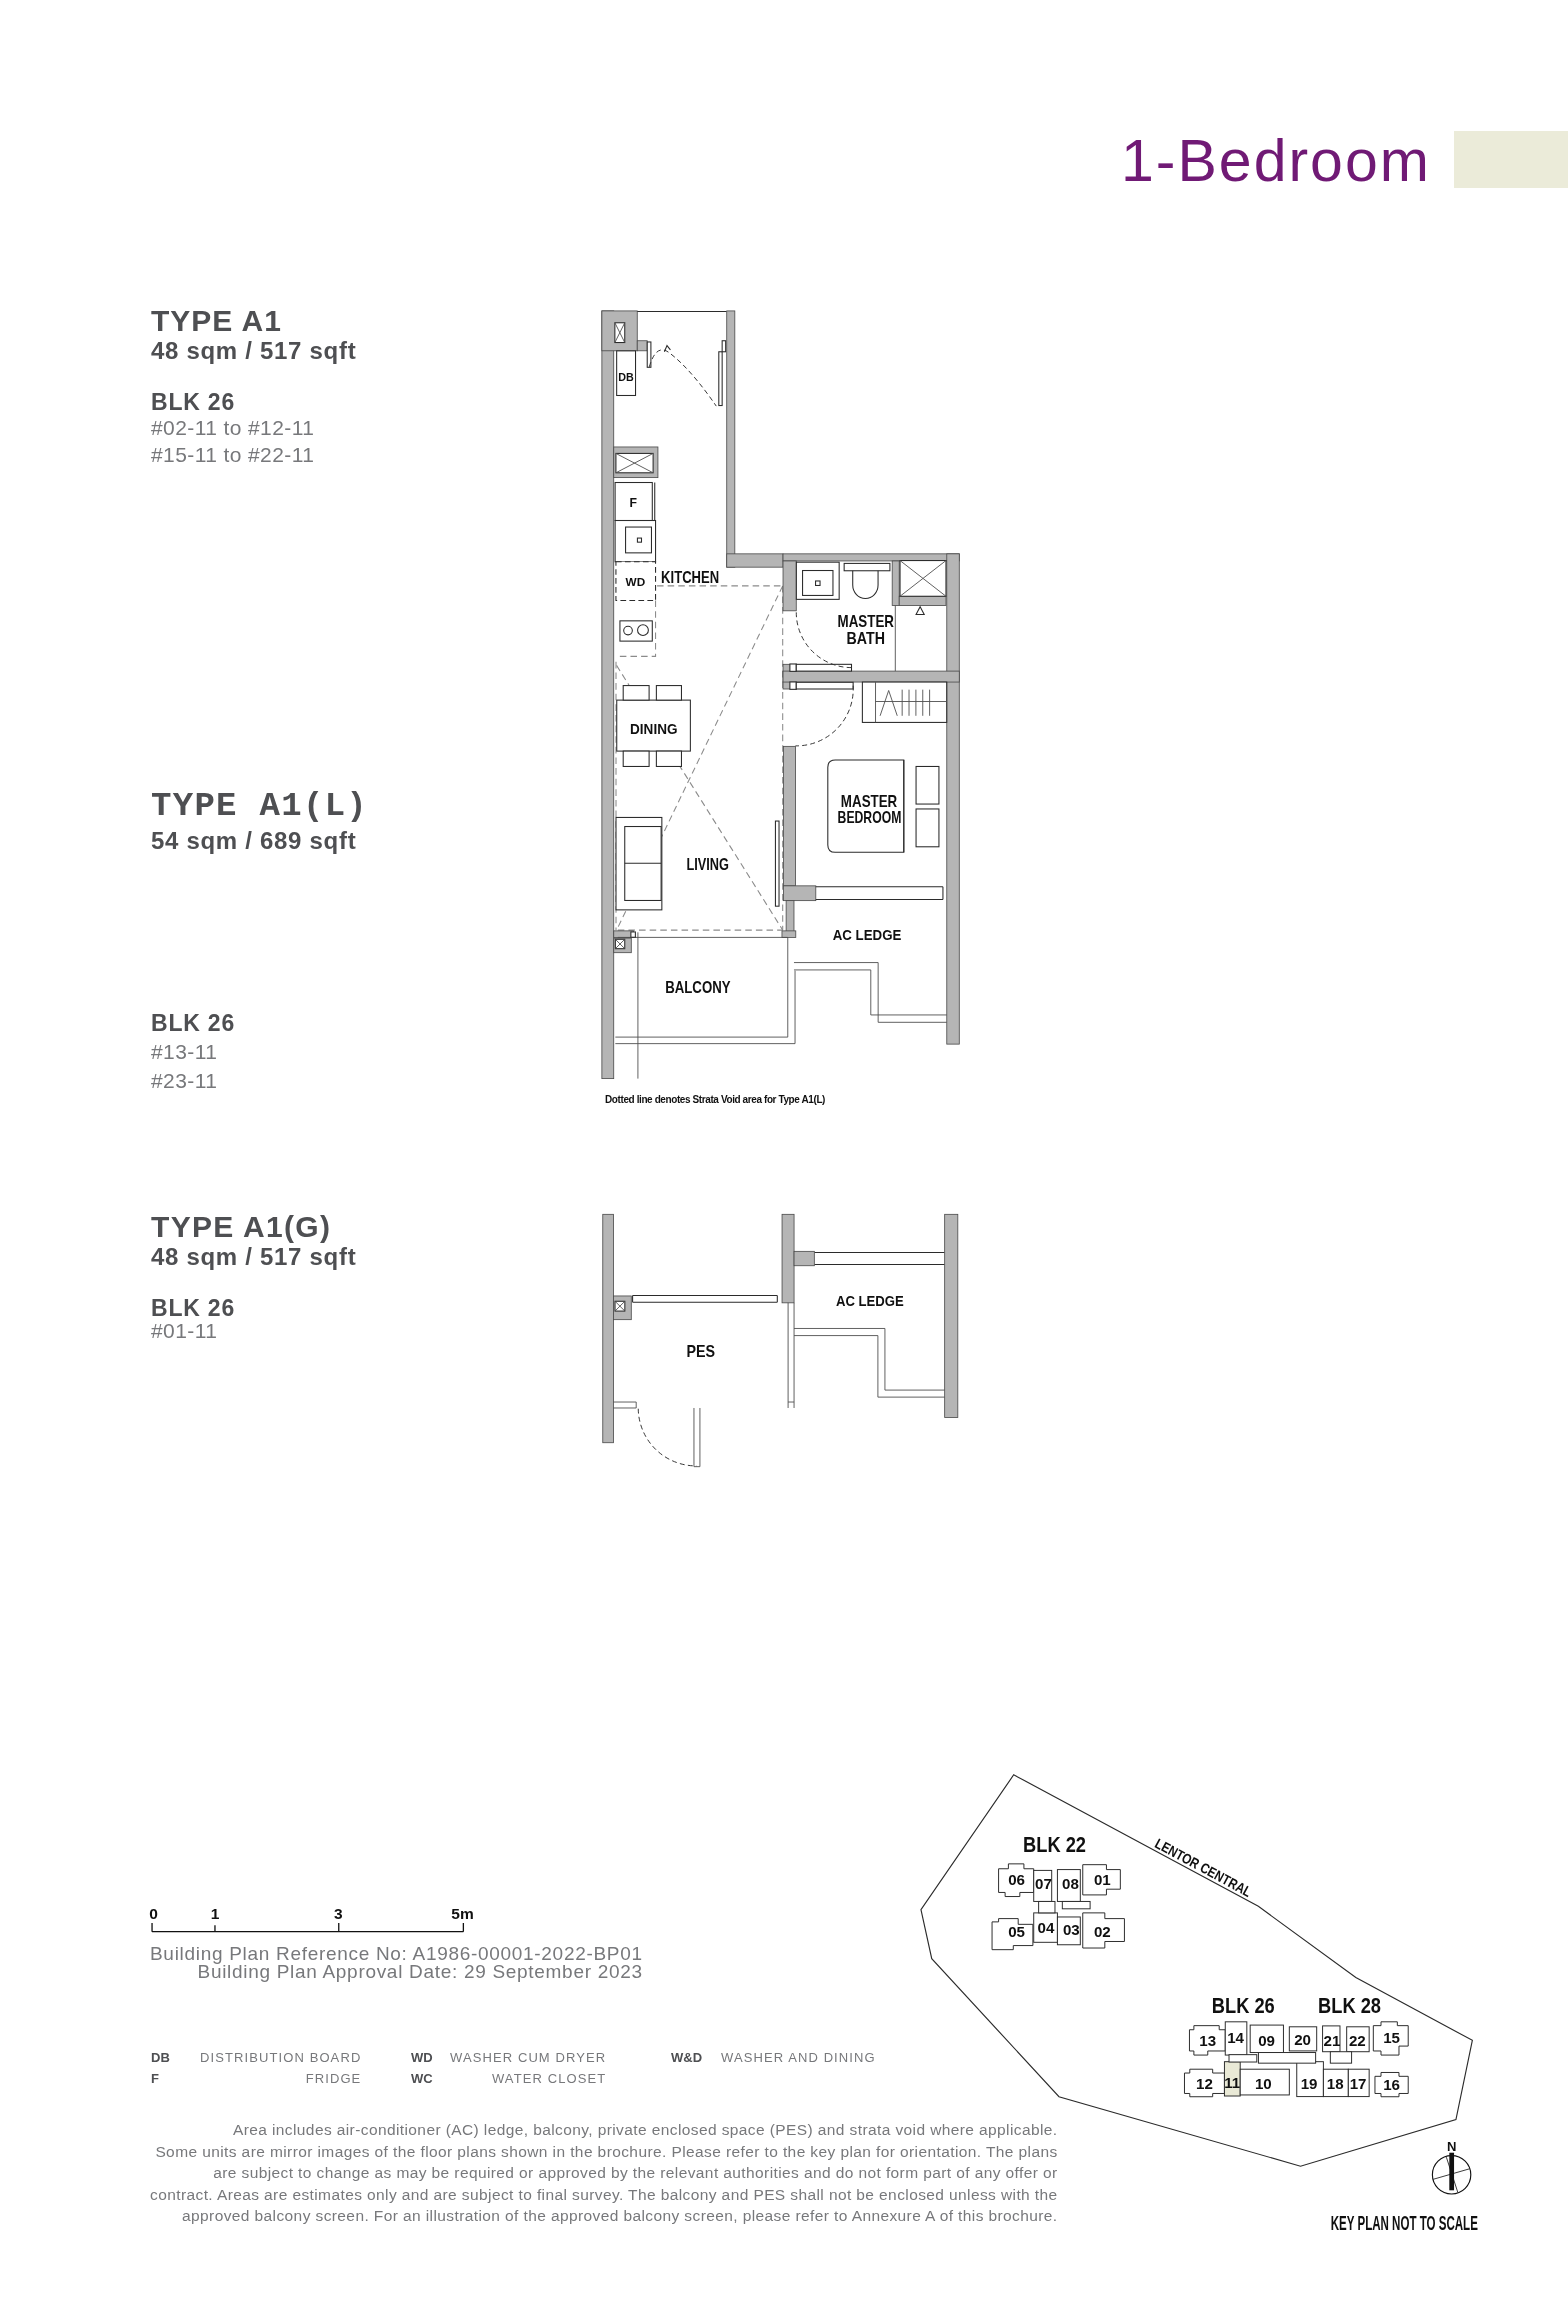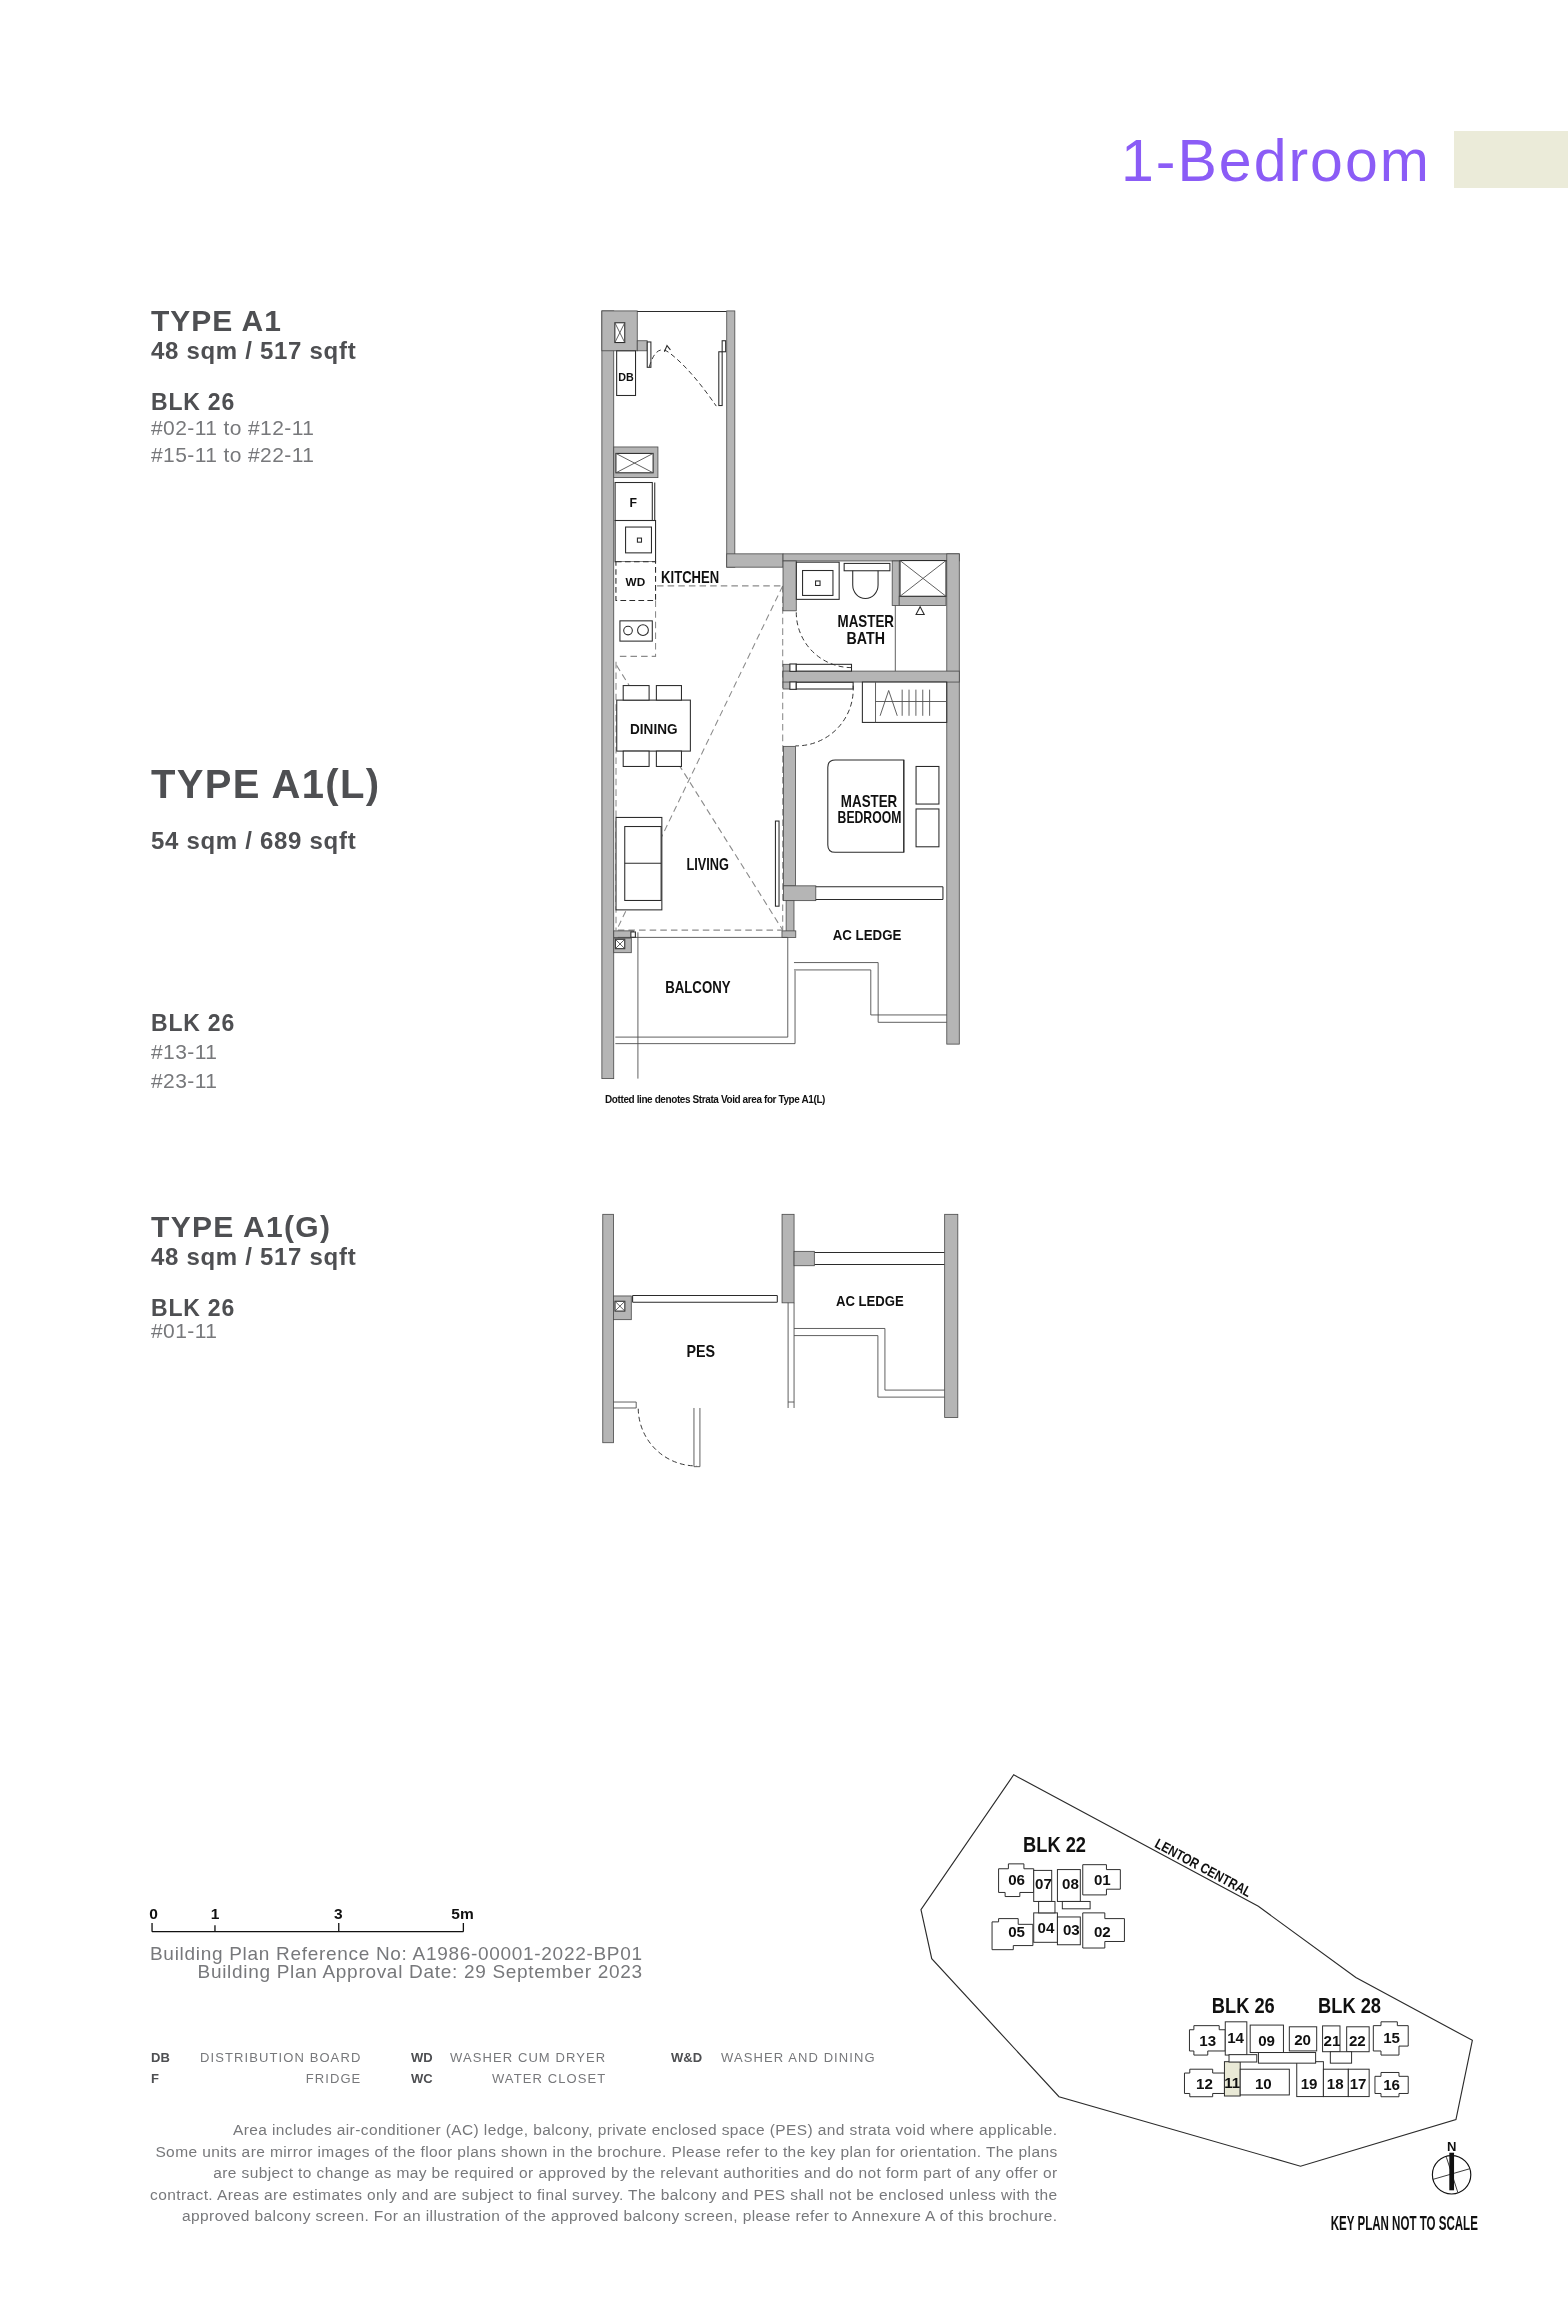--- a/index.html
+++ b/index.html
@@ -1,39 +1,39 @@
 <!DOCTYPE html>
 <html style="font-size:13px"><head>
 <meta charset="utf-8">
 <style>
   html,body{margin:0;padding:0;background:#fff;}
   .page{position:relative;width:1569px;height:2319px;background:#ffffff;overflow:hidden;
         font-family:"Liberation Sans",sans-serif;}
   .abs{position:absolute;}
-  .h1{color:#8b5cf6;}
+  .h1{color:#701a75;}
   .bold{font-weight:bold;color:#4e4f52;}
   .gray{color:#77787b;text-align:right;}
 </style>
 </head>
 <body>
 <div class="page">
 
 <div class="abs h1" style="left:1121px;top:127px;font-size:59px;letter-spacing:2px;">1-Bedroom</div>
 
 <div class="abs" style="left:1454px;top:131px;width:114px;height:57px;background:#ebebd9;"></div>
 
 <div class="abs bold" style="left:151px;top:304px;font-size:30px;letter-spacing:1px;">TYPE A1</div>
 
 <div class="abs bold" style="left:151px;top:337px;font-size:24px;letter-spacing:0.7px;">48 sqm / 517 sqft</div>
 
 <div class="abs bold" style="left:151px;top:389px;font-size:23px;letter-spacing:0.8px;">BLK 26</div>
 
 <div class="abs gray" style="left:151px;top:414px;font-size:21px;line-height:27px;letter-spacing:0.4px;">#02-11 to #12-11<br>#15-11 to #22-11</div>
 
-<div class="abs bold" style="left:151px;top:762px;font-size:40px;letter-spacing:1.3px;">TYPE A1(L)</div>
+<div class="abs bold" style="left:151px;top:787px;font-size:34px;letter-spacing:1.3px;font-family:Liberation Mono, monospace;">TYPE A1(L)</div>
 
 <div class="abs bold" style="left:151px;top:827px;font-size:24px;letter-spacing:0.7px;">54 sqm / 689 sqft</div>
 
 
 <div class="abs bold" style="left:151px;top:1010px;font-size:23px;letter-spacing:0.8px;">BLK 26</div>
 
 <div class="abs gray" style="left:151px;top:1037px;font-size:21px;line-height:29px;letter-spacing:0.4px;">#13-11<br>#23-11</div>
 
 <div class="abs bold" style="left:151px;top:1210px;font-size:30px;letter-spacing:1.3px;">TYPE A1(G)</div>
 

